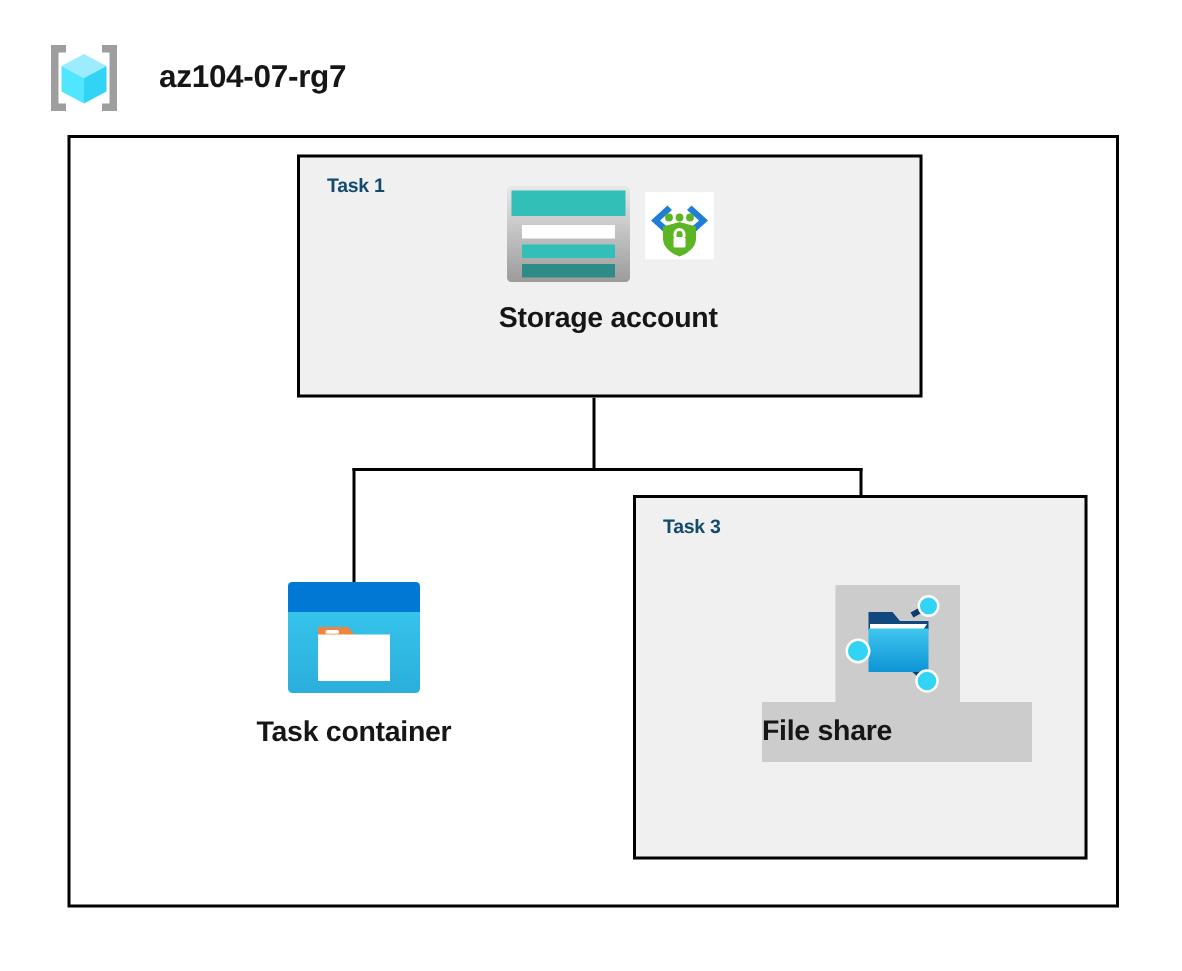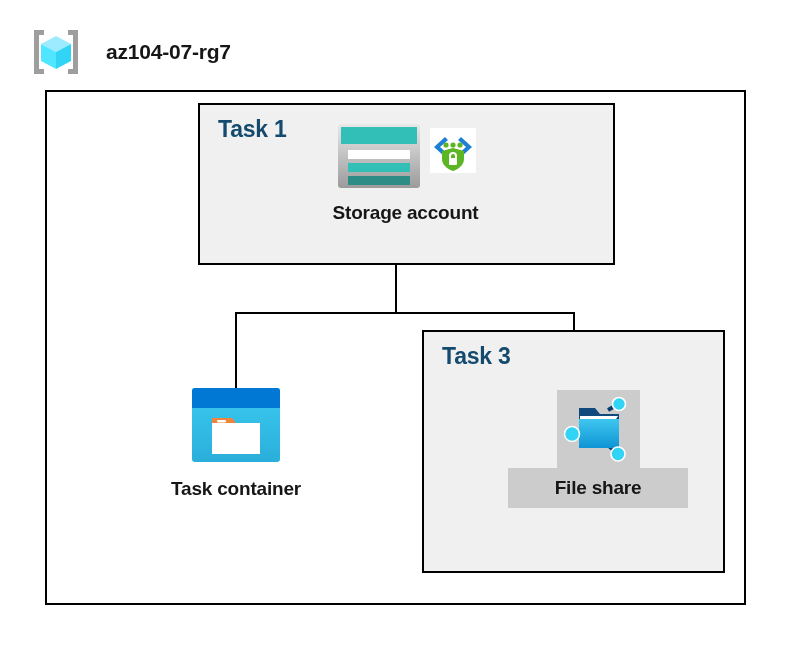--- a/index.html
+++ b/index.html
@@ -66,21 +66,21 @@
     background: #F0F0F0;
   }
   #task1-box { left: 198px; top: 103px; width: 417px; height: 162px; }
   #task2-box { left: 72px;  top: 330px; width: 306px; height: 243px; }
   #task3-box { left: 422px; top: 330px; width: 303px; height: 243px; }
 
   .task-label {
     position: absolute;
     left: 18px;
     top: 11px;
-    font-size: 23px;
+    font-size: 13px;
     font-weight: bold;
     color: #134A6E;
     letter-spacing: -0.2px;
     white-space: nowrap;
   }
 
   
   .conn {
     position: absolute;
     background: #000000;
@@ -135,21 +135,21 @@
     position: relative;
     z-index: 1;
   }
   #fileshare-icon { width: 74px; height: 70px; display: block; }
   #fileshare-caption-plate {
     width: 180px;
     height: 40px;
     background: #CCCCCC;
     display: flex;
     align-items: center;
-    justify-content: center;
+    justify-content: flex-start;
     position: relative;
     z-index: 0;
   }
 </style>
 </head>
 <body>
 
 <div id="canvas">
 
   <div id="rg-header">

